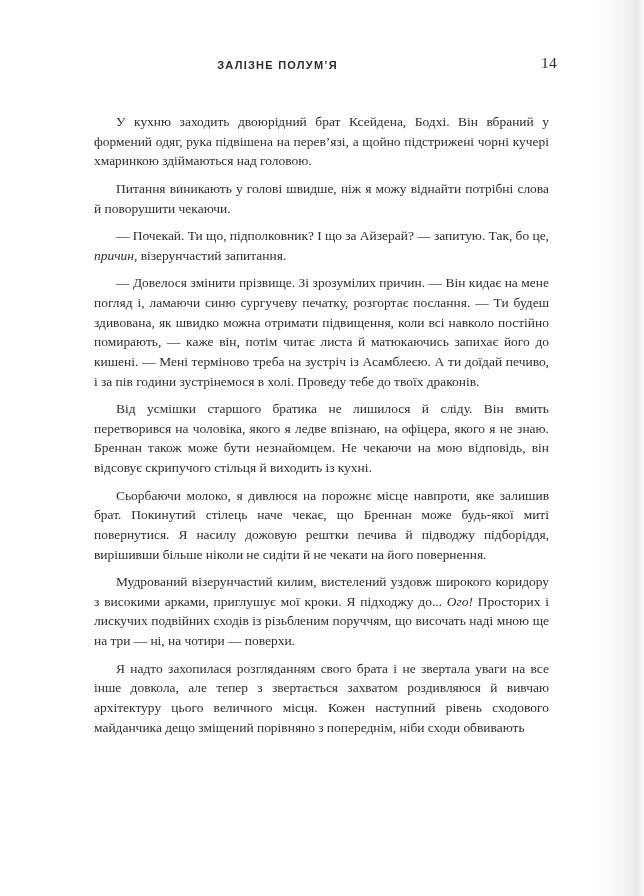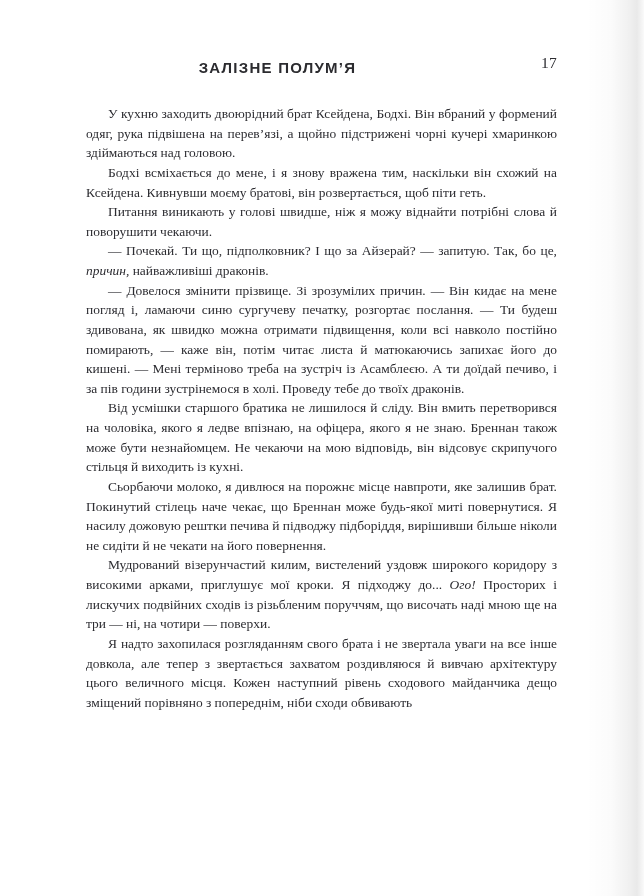--- a/index.html
+++ b/index.html
@@ -46,21 +46,21 @@
     height: 20px;
   }
   .running-head-title {
     position: absolute;
     left: 0;
     right: 0;
     top: 0;
     text-align: center;
     font-family: "Liberation Sans", "DejaVu Sans", sans-serif;
     font-weight: bold;
-    font-size: 15px;
+    font-size: 11px;
     letter-spacing: 1.25px;
     color: #2b2b2f;
     white-space: nowrap;
     transform: translateX(-44px);
   }
   .folio {
     position: absolute;
     right: 0;
     top: -5px;
     font-family: "Liberation Serif", "DejaVu Serif", serif;
@@ -70,21 +70,21 @@
   }
 
   
   .text-block {
     position: absolute;
     left: 86px;
     top: 104px;
     width: 471px;
   }
   p.para {
-    margin: 0;
+    margin: 8px;
     text-indent: 22px;
     text-align: justify;
     text-justify: inter-word;
     font-size: 13.45px;
     line-height: 19.62px;
     color: #2c2c31;
     word-spacing: -0.1px;
     letter-spacing: 0.01px;
     -webkit-hyphens: none;
     hyphens: none;
@@ -94,28 +94,27 @@
     font-style: italic;
   }
 </style>
 </head>
 <body>
 
 <div class="page">
 
   <div class="running-head">
     <div class="running-head-title">ЗАЛІЗНЕ ПОЛУМ’Я</div>
-    <div class="folio">17</div>
+    <div class="folio">14</div>
   </div>
 
   <div class="text-block" id="body-text-block">
       <p class="para"><span>У кухню заходить двоюрідний брат Ксейдена, Бодхі. Він вбраний у формений одяг, рука підвішена на перев’язі, а щойно підстрижені чорні кучері хмаринкою здіймаються над головою.</span></p>
-      <p class="para"><span>Бодхі всміхається до мене, і я знову вражена тим, наскільки він схожий на Ксейдена. Кивнувши моєму братові, він розвертається, щоб піти геть.</span></p>
       <p class="para"><span>Питання виникають у голові швидше, ніж я можу віднайти потрібні слова й поворушити чекаючи.</span></p>
-      <p class="para"><span>— Почекай. Ти що, підполковник? І що за Айзерай? — запитую. Так, бо це, </span><em class="emph">причин,</em><span> найважливіші драконів.</span></p>
+      <p class="para"><span>— Почекай. Ти що, підполковник? І що за Айзерай? — запитую. Так, бо це, </span><em class="emph">причин,</em><span> візерунчастий запитання.</span></p>
       <p class="para"><span>— Довелося змінити прізвище. Зі зрозумілих причин. — Він кидає на мене погляд і, ламаючи синю сургучеву печатку, розгортає послання. — Ти будеш здивована, як швидко можна отримати підвищення, коли всі навколо постійно помирають, — каже він, потім читає листа й матюкаючись запихає його до кишені. — Мені терміново треба на зустріч із Асамблеєю. А ти доїдай печиво, і за пів години зустрінемося в холі. Проведу тебе до твоїх драконів.</span></p>
       <p class="para"><span>Від усмішки старшого братика не лишилося й сліду. Він вмить перетворився на чоловіка, якого я ледве впізнаю, на офіцера, якого я не знаю. Бреннан також може бути незнайомцем. Не чекаючи на мою відповідь, він відсовує скрипучого стільця й виходить із кухні.</span></p>
       <p class="para"><span>Сьорбаючи молоко, я дивлюся на порожнє місце навпроти, яке залишив брат. Покинутий стілець наче чекає, що Бреннан може будь-якої миті повернутися. Я насилу дожовую рештки печива й підводжу підборіддя, вирішивши більше ніколи не сидіти й не чекати на його повернення.</span></p>
       <p class="para"><span>Мудрований візерунчастий килим, вистелений уздовж широкого коридору з високими арками, приглушує мої кроки. Я підходжу до... </span><em class="emph">Ого!</em><span> Просторих і лискучих подвійних сходів із різьбленим поруччям, що височать наді мною ще на три — ні, на чотири — поверхи.</span></p>
       <p class="para"><span>Я надто захопилася розгляданням свого брата і не звертала уваги на все інше довкола, але тепер з звертається захватом роздивляюся й вивчаю архітектуру цього величного місця. Кожен наступний рівень сходового майданчика дещо зміщений порівняно з попереднім, ніби сходи обвивають</span></p>
     </div>
 
   <div class="page-edge-shadow"></div>
 
 </div>

